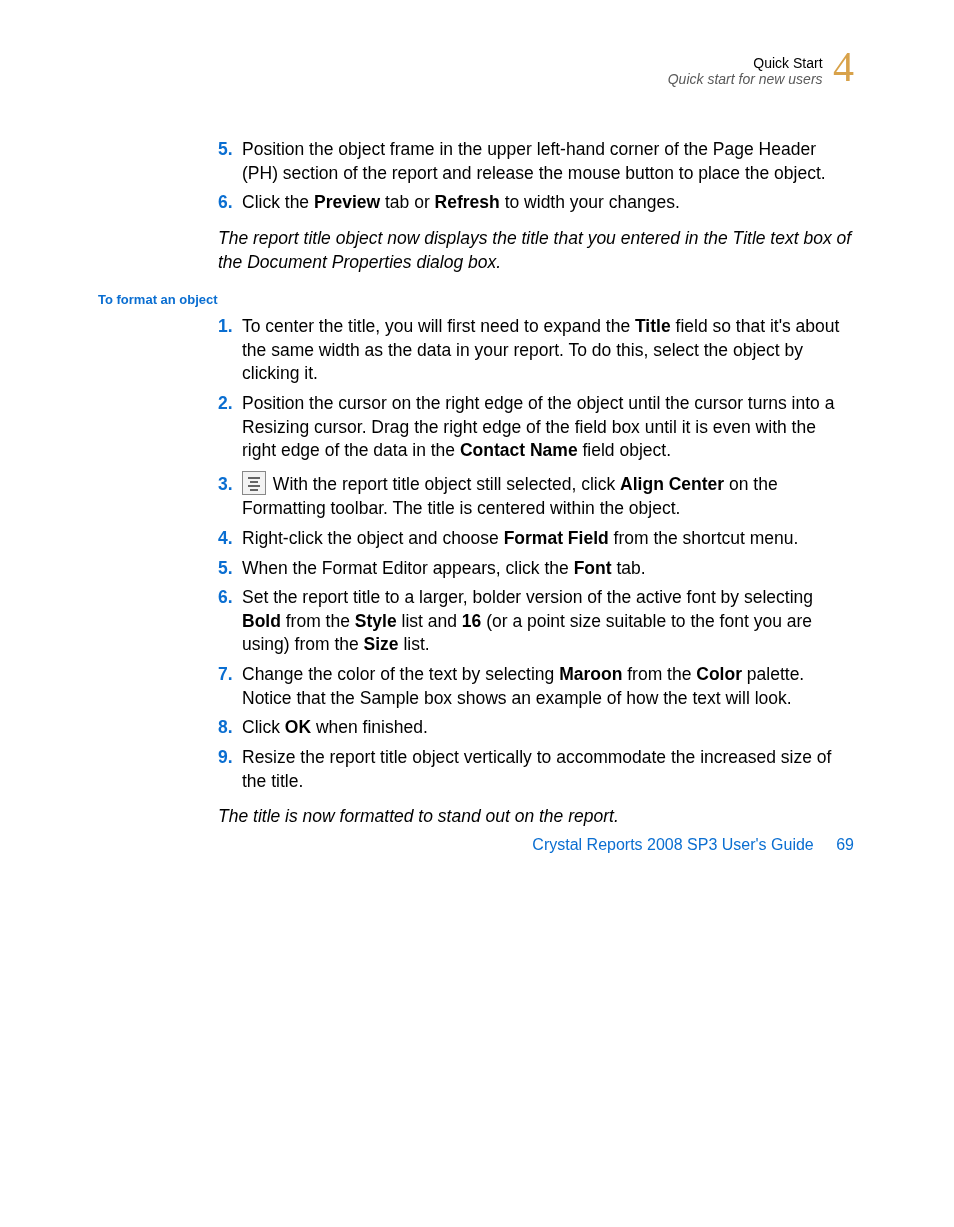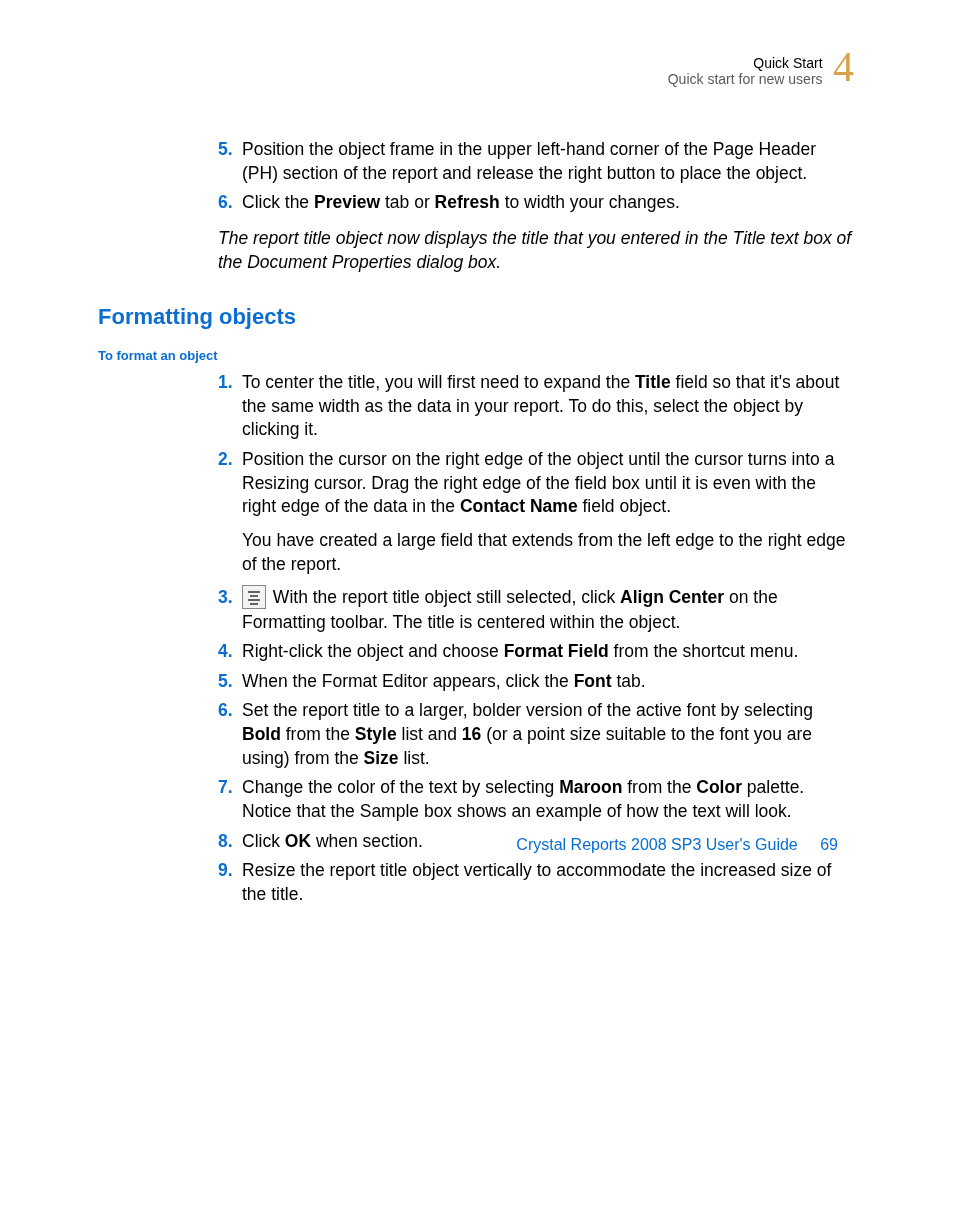--- a/index.html
+++ b/index.html
@@ -29,20 +29,21 @@
     vertical-align: middle;
     text-align: right;
     margin-right: 6px;
   }
   .header-line1 {
     font-size: 14px;
     color: #000;
   }
   .header-line2 {
     font-size: 14px;
+    font-style: italic;
     color: #5a5a5a;
   }
   .header-chapter {
     display: inline-block;
     vertical-align: middle;
     font-size: 42px;
     font-weight: normal;
     color: #d8a24a;
     line-height: 1;
     position: relative;
@@ -105,21 +106,21 @@
     margin-right: 2px;
     position: relative;
     top: -2px;
   }
   .icon-box svg {
     display: block;
   }
   .footer {
     position: absolute;
     bottom: 46px;
-    right: 116px;
+    right: 100px;
     font-size: 16px;
     color: #0a6ed1;
   }
   .footer-page {
     margin-left: 18px;
   }
   b { font-weight: bold; }
 </style>
 </head>
 <body>
@@ -131,55 +132,53 @@
       <div class="header-line1">Quick Start</div>
       <div class="header-line2">Quick start for new users</div>
     </span>
     <span class="header-chapter">4</span>
   </div>
 
   <div class="content">
 
     <div class="step-row">
       <div class="step-num">5.</div>
-      <div class="step-body">Position the object frame in the upper left-hand corner of the Page Header (PH) section of the report and release the right button to place the object.</div>
+      <div class="step-body">Position the object frame in the upper left-hand corner of the Page Header (PH) section of the report and release the mouse button to place the object.</div>
     </div>
 
     <div class="step-row">
       <div class="step-num">6.</div>
       <div class="step-body">
         <span>Click the </span><b>Preview</b><span> tab or </span><b>Refresh</b><span> to width your changes.</span>
       </div>
     </div>
 
     <div class="para">The report title object now displays the title that you entered in the Title text box of the Document Properties dialog box.</div>
   </div>
 
-  <div class="h2">Formatting objects</div>
 
 
   <div class="h3">To format an object</div>
 
   <div class="content">
 
     <div class="step-row">
       <div class="step-num">1.</div>
       <div class="step-body">
         <span>To center the title, you will first need to expand the </span><b>Title</b><span> field so that it's about the same width as the data in your report. To do this, select the object by clicking it.</span>
       </div>
     </div>
 
     <div class="step-row">
       <div class="step-num">2.</div>
       <div class="step-body">
         <span>Position the cursor on the right edge of the object until the cursor turns into a Resizing cursor. Drag the right edge of the field box until it is even with the right edge of the data in the </span><b>Contact Name</b><span> field object.</span>
       </div>
     </div>
 
-    <div class="sub-para">You have created a large field that extends from the left edge to the right edge of the report.</div>
 
     <div class="step-row" style="margin-top:10px;">
       <div class="step-num">3.</div>
       <div class="step-body">
         <span class="icon-box">
           <svg width="22" height="22">
             <line x1="5" y1="6" x2="17" y2="6" stroke="#333" stroke-width="1.5"></line>
             <line x1="7" y1="10" x2="15" y2="10" stroke="#333" stroke-width="1.5"></line>
             <line x1="5" y1="14" x2="17" y2="14" stroke="#333" stroke-width="1.5"></line>
             <line x1="7" y1="18" x2="15" y2="18" stroke="#333" stroke-width="1.5"></line>
@@ -212,29 +211,30 @@
     <div class="step-row">
       <div class="step-num">7.</div>
       <div class="step-body">
         <span>Change the color of the text by selecting </span><b>Maroon</b><span> from the </span><b>Color</b><span> palette. Notice that the Sample box shows an example of how the text will look.</span>
       </div>
     </div>
 
     <div class="step-row">
       <div class="step-num">8.</div>
       <div class="step-body">
-        <span>Click </span><b>OK</b><span> when section.</span>
+        <span>Click </span><b>OK</b><span> when finished.</span>
       </div>
     </div>
 
     <div class="step-row">
       <div class="step-num">9.</div>
       <div class="step-body">Resize the report title object vertically to accommodate the increased size of the title.</div>
     </div>
 
+    <div class="para">The title is now formatted to stand out on the report.</div>
 
   </div>
 
   <div class="footer">
     <span>Crystal Reports 2008 SP3 User's Guide</span>
     <span class="footer-page">69</span>
   </div>
 
 </div>
 

